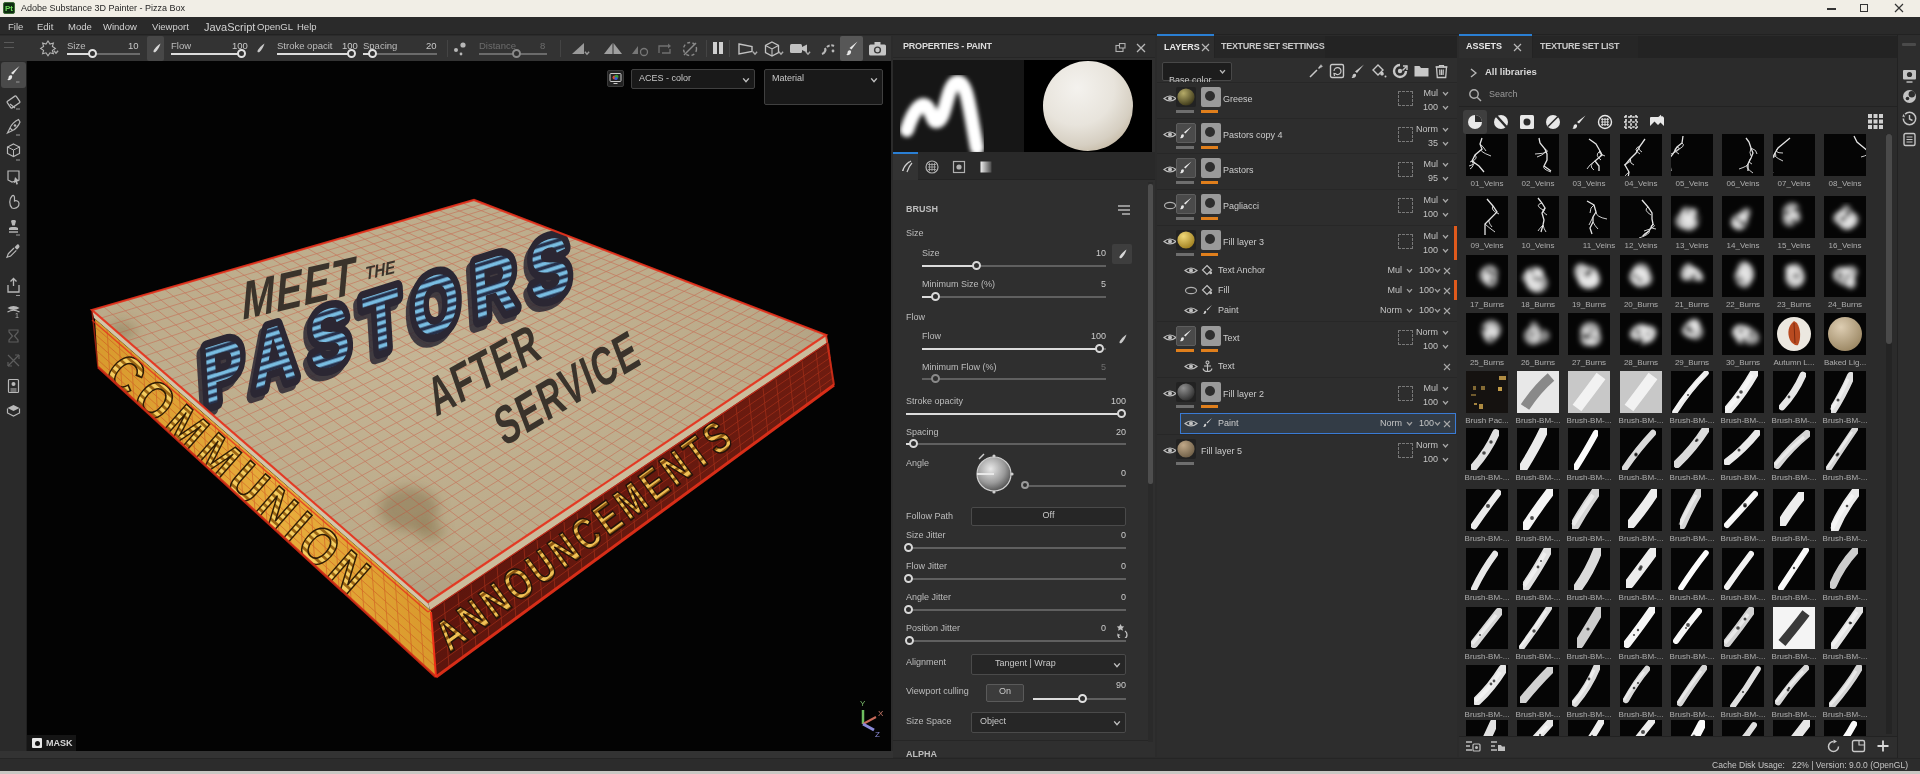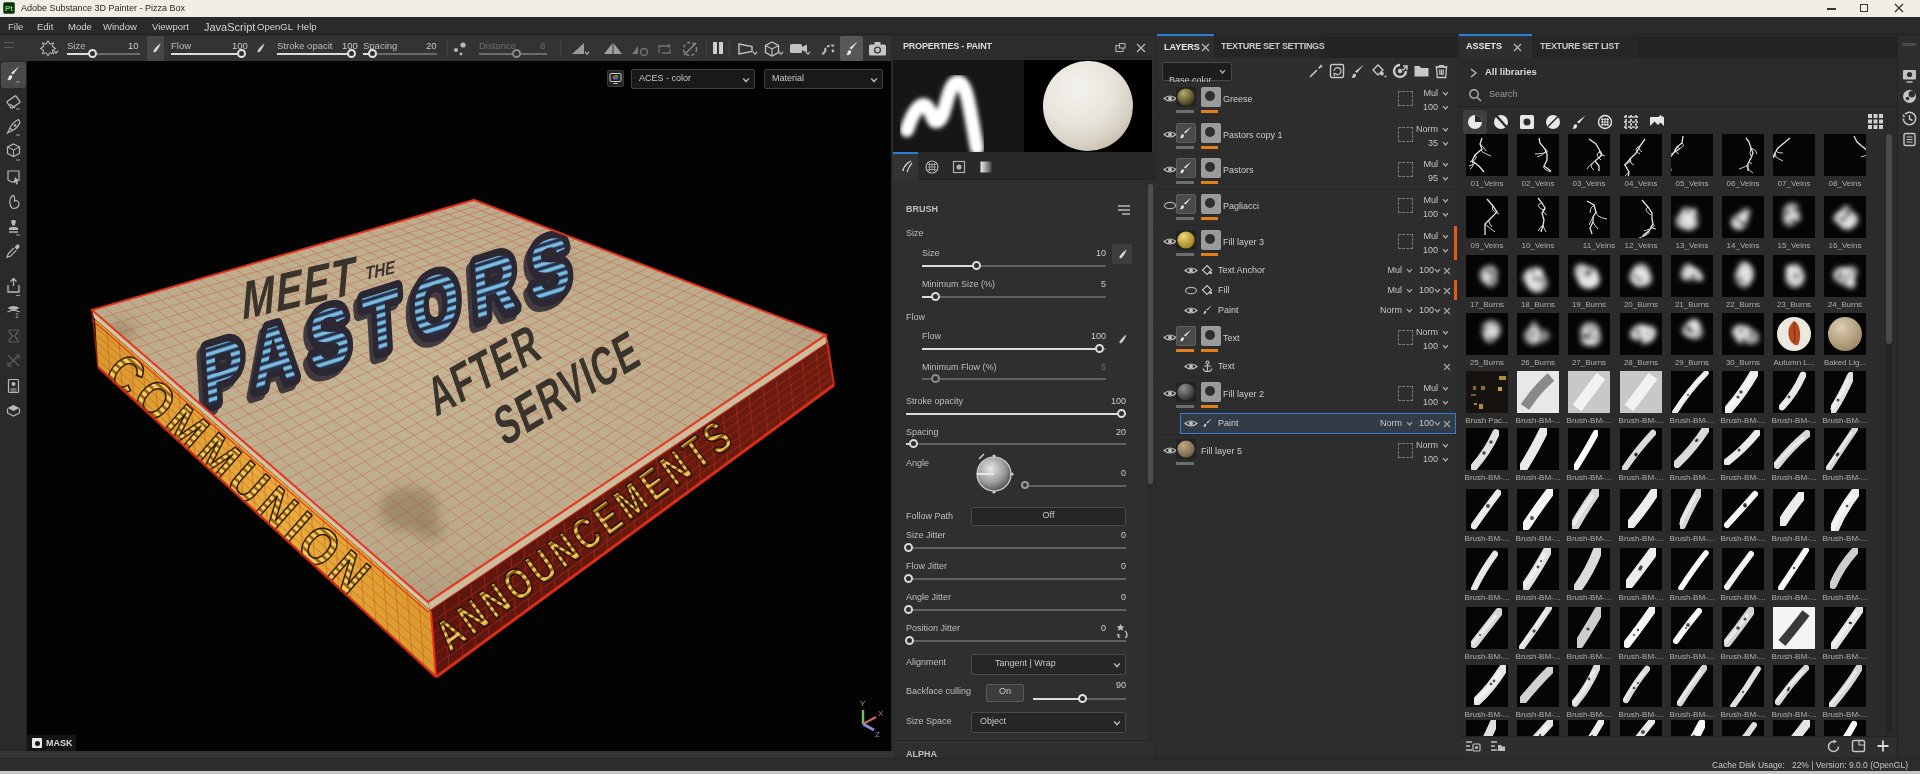--- a/index.html
+++ b/index.html
@@ -469,21 +469,21 @@
       <circle cx="5.5" cy="5.5" r="2" fill="#d84a3a"></circle>
       <circle cx="7.5" cy="4.8" r="2" fill="#3a9a3a"></circle>
       <circle cx="7" cy="6.5" r="1.6" fill="#3a5ad8"></circle>
     </svg>
     <div class="inp" style="left:604px;top:8px;width:124px;height:20px;background:#191919;border-color:#404040">
       <span style="position:absolute;left:7px;top:3px">ACES - color</span>
     </div>
     <svg class="abs" style="left:715px;top:15px" width="8" height="8" viewBox="0 0 10 10">
       <path d="M1.5 3 L5 7 L8.5 3" stroke="#c0c0c0" stroke-width="1.8" fill="none"></path>
     </svg>
-    <div class="inp" style="left:737px;top:8px;width:119px;height:20px;background:#191919;border-color:#404040">
+    <div class="inp" style="left:737px;top:8px;width:119px;height:36px;background:#191919;border-color:#404040">
       <span style="position:absolute;left:7px;top:3px">Material</span>
     </div>
     <svg class="abs" style="left:843px;top:15px" width="8" height="8" viewBox="0 0 10 10">
       <path d="M1.5 3 L5 7 L8.5 3" stroke="#c0c0c0" stroke-width="1.8" fill="none"></path>
     </svg>
     <div class="abs" style="left:0;top:674px;width:49px;height:16px;background:#151515">
       <div class="abs" style="left:5px;top:3px;width:10px;height:10px;background:#e8e8e8;border-radius:1px"></div>
       <div class="abs" style="left:7.5px;top:5.5px;width:5px;height:5px;background:#151515;border-radius:50%"></div>
       <div class="abs" style="left:19px;top:3px;font-size:9px;font-weight:bold;color:#d8d8d8">MASK</div>
     </div>
@@ -628,21 +628,21 @@
       <path d="M4 10.5 l1 2.8 2.6-1.4z" fill="#c0c0c0"></path>
     </svg>
     <div class="sl" style="left:13px;top:604px;width:220px;background:#606060"></div>
     <div class="slf" style="left:13px;top:604px;width:4px"></div>
     <div class="knob" style="left:12px;top:600px;border-color:#d8d8d8"></div>
     <div class="abs plbl" style="left:13px;top:621px">Alignment</div>
     <div class="inp" style="left:78px;top:618px;width:155px;height:21px;background:#262626;border-color:#4a4a4a"><span style="position:relative;left:23px;top:3px">Tangent | Wrap</span></div>
     <svg class="abs" style="left:220px;top:625px" width="8" height="8" viewBox="0 0 10 10">
       <path d="M1.5 3 L5 7 L8.5 3" stroke="#c0c0c0" stroke-width="1.8" fill="none"></path>
     </svg>
-    <div class="abs plbl" style="left:13px;top:650px">Backface culling</div>
+    <div class="abs plbl" style="left:13px;top:650px">Viewport culling</div>
     <div class="abs" style="left:173px;top:644px;width:60px;text-align:right;font-size:9px;color:#cccccc">90</div>
     <div class="inp" style="left:93px;top:648px;width:38px;height:18px;background:#3c3c3c;border-color:#5a5a5a;text-align:center"><span style="position:relative;top:1px">On</span></div>
     <div class="sl" style="left:140px;top:662px;width:93px;background:#606060"></div>
     <div class="slf" style="left:140px;top:662px;width:50px"></div>
     <div class="knob" style="left:185px;top:658px"></div>
     <div class="abs plbl" style="left:13px;top:680px">Size Space</div>
     <div class="inp" style="left:78px;top:676px;width:155px;height:21px;background:#262626;border-color:#4a4a4a"><span style="position:relative;left:8px;top:3px">Object</span></div>
     <svg class="abs" style="left:220px;top:683px" width="8" height="8" viewBox="0 0 10 10">
       <path d="M1.5 3 L5 7 L8.5 3" stroke="#c0c0c0" stroke-width="1.8" fill="none"></path>
     </svg>
@@ -727,21 +727,21 @@
     <svg class="abs" style="left:6px;top:93px" width="14" height="11" viewBox="0 0 14 11">
       <path d="M1 5.5 Q7 0.5 13 5.5 Q7 10.5 1 5.5z" fill="none" stroke="#c0c0c0" stroke-width="1.2"></path>
       <circle cx="7" cy="5.5" r="2" fill="#c0c0c0"></circle>
     </svg>
     <div class="lthumb" style="left:19px;top:87px;background:#4a4a4a;border:1px solid #5e5e5e"><svg width="18" height="18" viewBox="0 0 18 18">
         <path d="M14.5 2.5 L8.5 9.5 L7 8.2 Z M6.5 10.5 C5.2 9.8 4 11 4 12.3 C4 13.2 3.5 13.6 3 13.9 C4.3 14.5 6.4 14 6.8 12.3 C7 11.4 6.9 10.9 6.5 10.5z" fill="#e8e8e8"></path>
       </svg></div>
     <div class="lthumb" style="left:44px;top:87px;background:#9a9a9a">
       <div style="position:absolute;left:4px;top:4px;width:10px;height:10px;border-radius:50%;background:#2e2e2e"></div>
     </div>
-    <div class="lname" style="left:66px;top:94px">Pastors copy 1</div>
+    <div class="lname" style="left:66px;top:94px">Pastors copy 4</div>
     <div class="gbar" style="left:19px;top:110px;width:18px;background:#6e6e6e"></div>
     <div class="obar" style="left:44px;top:110px;width:17px"></div>
     <div class="dashbox" style="left:241px;top:91px"></div>
     <div class="lmode" style="left:249px;top:88px;width:32px">Norm</div>
     <svg class="abs" style="left:285px;top:90px" width="7" height="7" viewBox="0 0 10 10">
       <path d="M1.5 3 L5 7 L8.5 3" stroke="#a8a8a8" stroke-width="2.0" fill="none"></path>
     </svg>
     <div class="lmode" style="left:249px;top:102px;width:32px">35</div>
     <svg class="abs" style="left:285px;top:104px" width="7" height="7" viewBox="0 0 10 10">
       <path d="M1.5 3 L5 7 L8.5 3" stroke="#a8a8a8" stroke-width="2.0" fill="none"></path>

